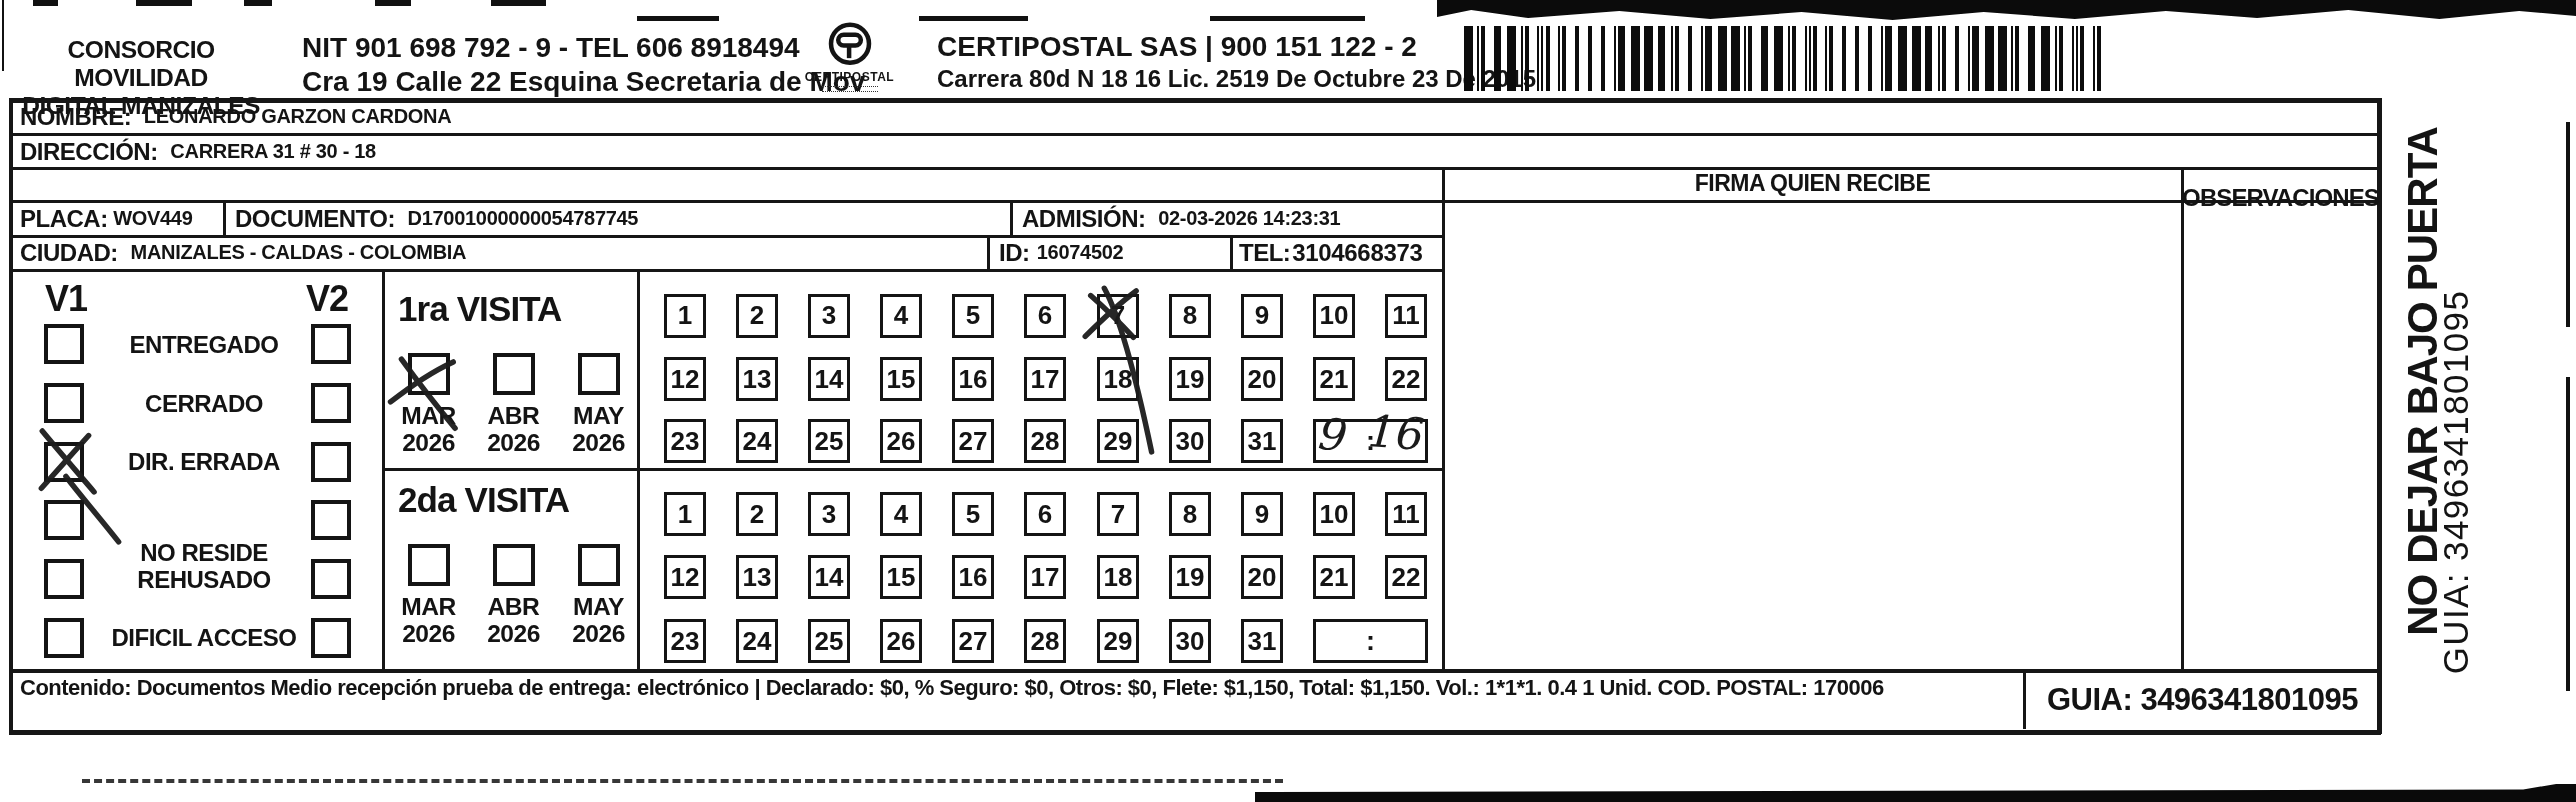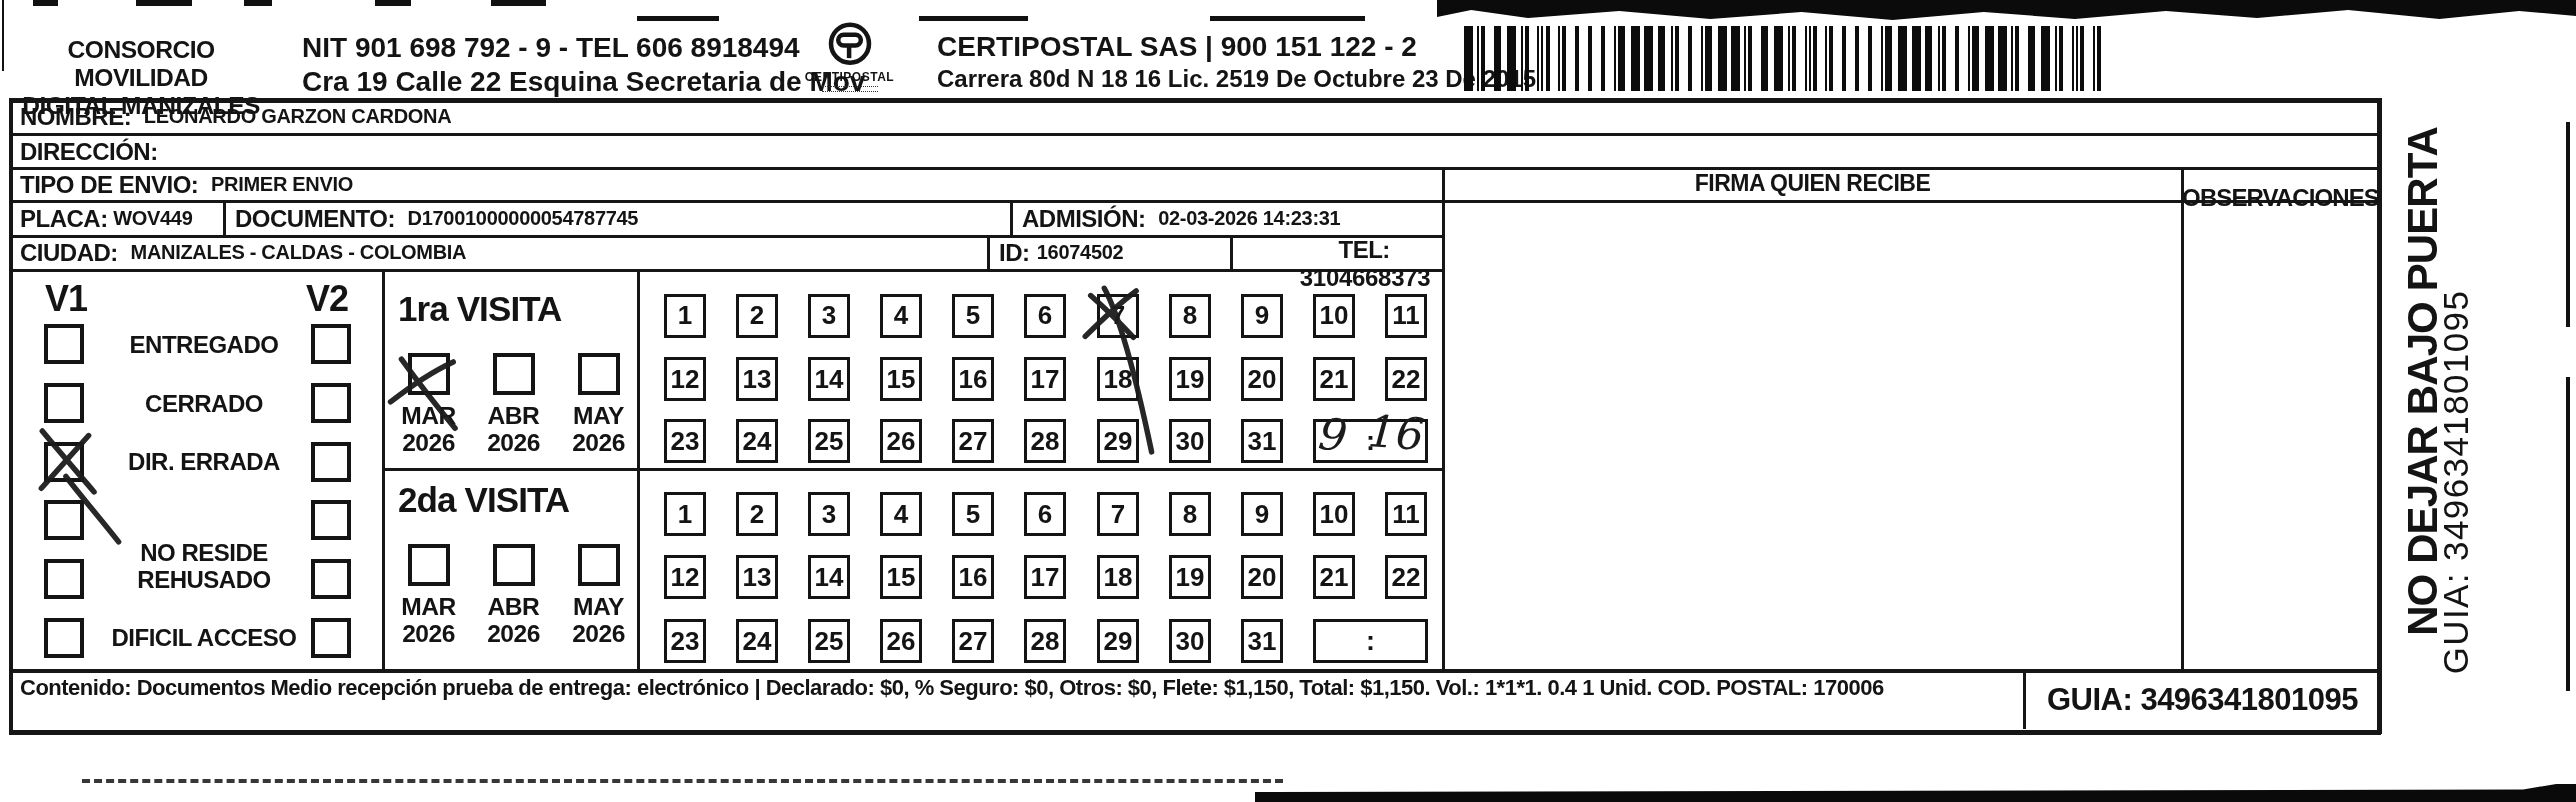--- a/index.html
+++ b/index.html
@@ -194,24 +194,21 @@
       <div class="ln" style="left: 637px; top: 269px; width: 2.7px; height: 400px;"></div>
       <div class="ln" style="left: 2023px; top: 669px; width: 2.7px; height: 60px;"></div>
     </div>
 
   <div class="row" style="left:20px;top:100px;height:33px;justify-content:space-between;">
     <span class="flabel">NOMBRE:</span>
     <span class="fval">LEONARDO GARZON CARDONA</span>
   </div>
   <div class="row" style="left:20px;top:135px;height:33px;">
     <span class="flabel">DIRECCIÓN:</span>
-  </div>
-  <div class="row" style="left:20px;top:169px;height:31px;">
-    <span class="flabel">TIPO DE ENVIO:</span>
-    <span class="fval">PRIMER ENVIO</span>
+    <span class="fval">CARRERA 31 # 30 - 18</span>
   </div>
   <div class="row" style="left:20px;top:202px;height:33px;">
     <span class="flabel">PLACA:</span>
     <span class="fval" style="margin-left:5.5px;">WOV449</span>
   </div>
   <div class="row" style="left:235px;top:202px;height:33px;justify-content:center;">
     <span class="flabel">DOCUMENTO:</span>
     <span class="fval">D17001000000054787745</span>
   </div>
   <div class="row" style="left:1022px;top:202px;height:33px;">
@@ -219,21 +216,21 @@
     <span class="fval">02-03-2026 14:23:31</span>
   </div>
   <div class="row" style="left:20px;top:236px;height:33px;">
     <span class="flabel">CIUDAD:</span>
     <span class="fval">MANIZALES - CALDAS - COLOMBIA</span>
   </div>
   <div class="row" style="left:999px;top:236px;height:33px;">
     <span class="flabel">ID:</span>
     <span class="fval" style="margin-left:7.3px;">16074502</span>
   </div>
-  <div class="row" style="left:1298px;top:236px;height:33px;flex-direction:column;">
+  <div class="row" style="left:1239px;top:236px;height:33px;">
     <span class="flabel">TEL:</span>
     <span class="fval" style="margin-left:1.8px;font-size:24px;">3104668373</span>
   </div>
 
   <div class="colhead" style="left:1444px;top:169px;width:737px;height:29px;">FIRMA QUIEN RECIBE</div>
   <div class="colhead" style="left:2183px;top:183px;width:195px;height:29px;letter-spacing:-0.9px;font-size:24px;">OBSERVACIONES</div>
   <div class="abs" style="left:1444px;top:203px;width:737px;height:467px;"></div>
   <div class="abs" style="left:2183px;top:203px;width:195px;height:467px;"></div>
 
   <div class="panel-title" style="left:45px;top:278px;font-size:36px;">V1</div>

